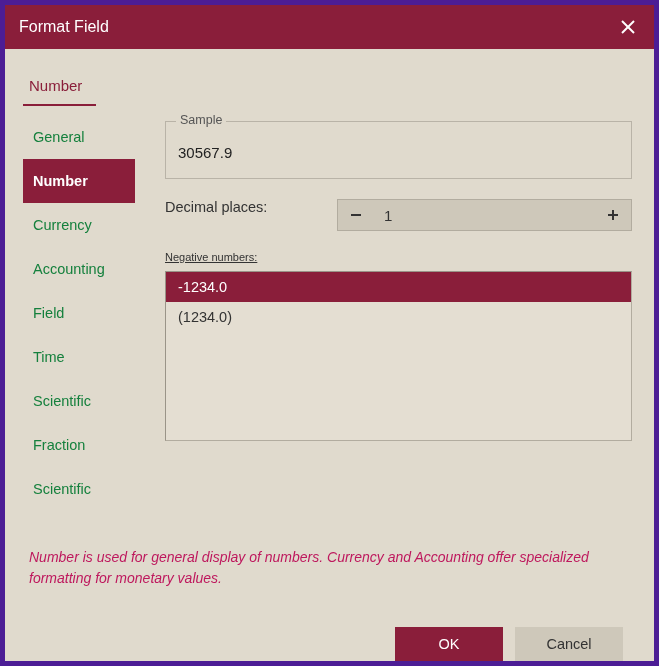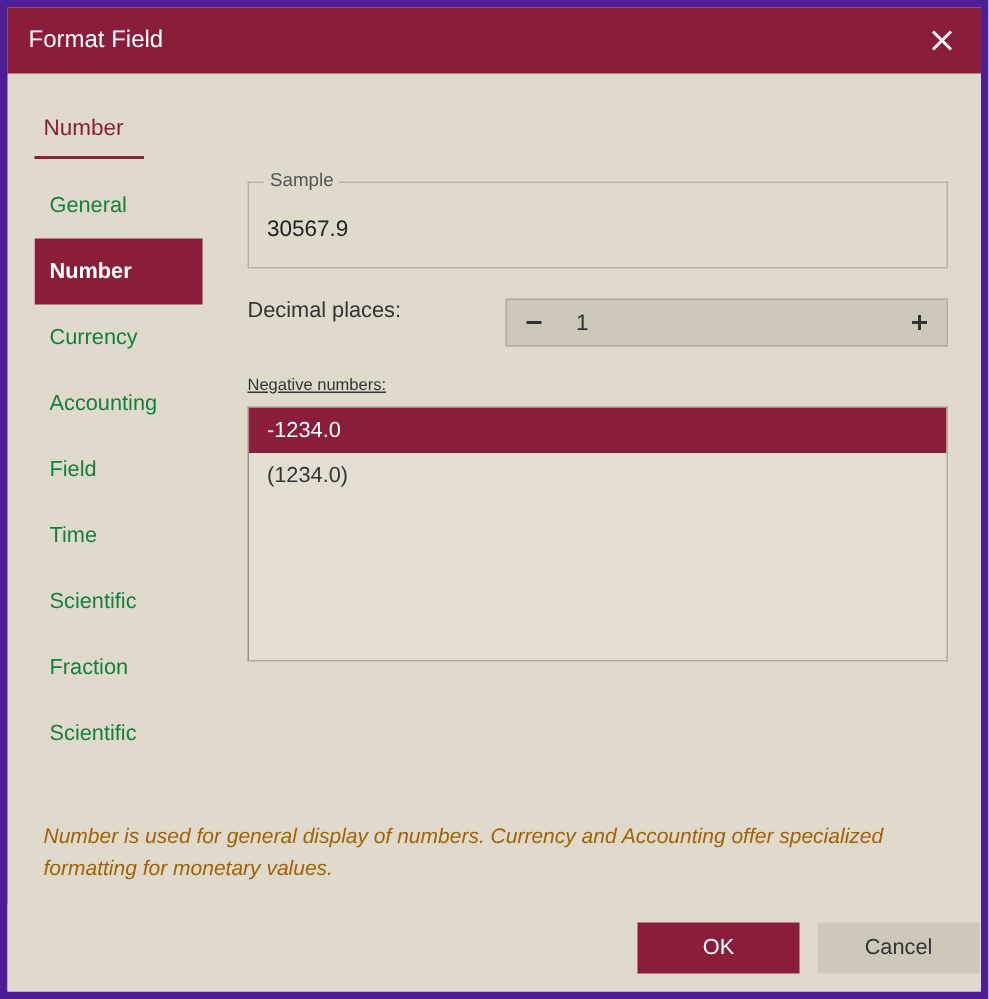--- a/index.html
+++ b/index.html
@@ -147,28 +147,28 @@
     cursor: pointer;
   }
   .neglist .opt.selected {
     background: #8a1e3a;
     color: #fff;
   }
   .description {
     padding: 18px 6px 14px 6px;
     font-size: 14px;
     font-style: italic;
-    color: #a16207;
+    color: #be185d;
     line-height: 1.5;
   }
   .footer {
     height: 58px;
-    display: flex; align-items: center; justify-content: flex-end;
+    display: flex; align-items: flex-end; justify-content: flex-end;
     gap: 12px;
-    padding-right: 1px;
+    padding-right: 31px;
     background: #e0dacd;
   }
   .btn {
     min-width: 108px;
     height: 34px;
     border: none;
     font-size: 14.5px;
     cursor: pointer;
     display: flex; align-items: center; justify-content: center;
   }

